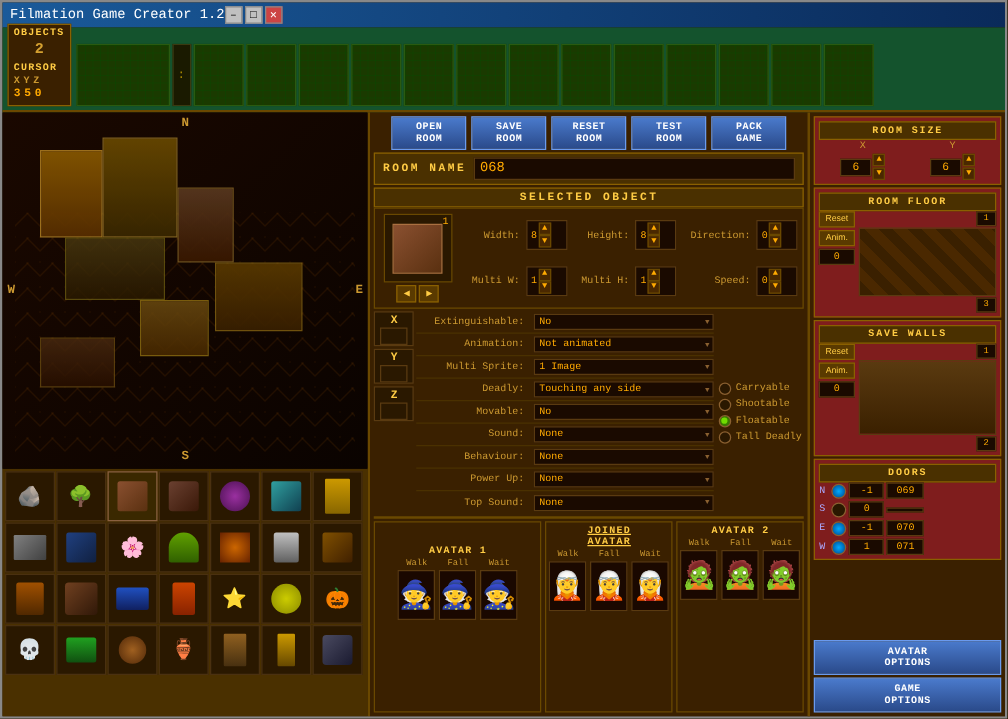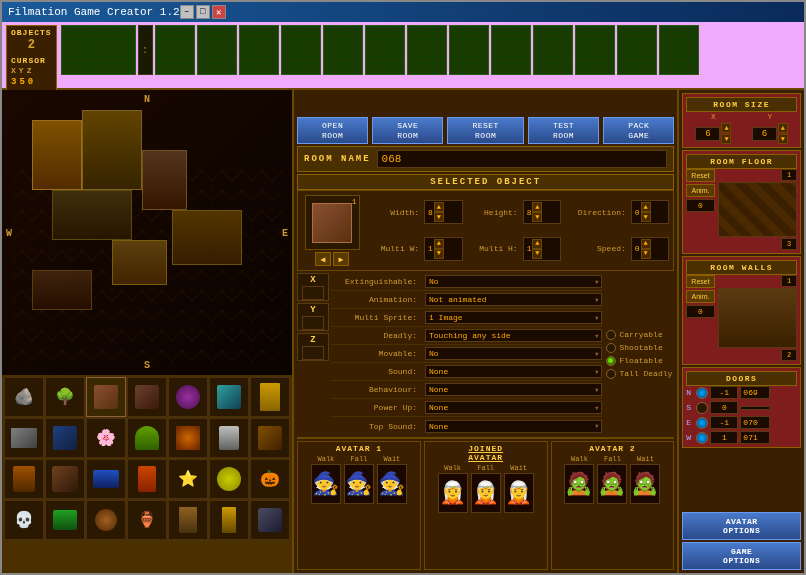--- a/index.html
+++ b/index.html
@@ -45,25 +45,25 @@
       font-size: 9px;
       display: flex;
       align-items: center;
       justify-content: center;
       cursor: pointer;
       color: black;
     }
 
     
     .top-bar {
-      background: #f0abfc;
+      background: #14532d;
       border-bottom: 2px solid #6a4800;
       padding: 3px 4px;
       display: flex;
-      align-items: flex-start;
+      align-items: flex-end;
       gap: 4px;
       height: 68px;
     }
 
     .objects-info {
       background: #3a2000;
       border: 1px solid #8a6000;
       padding: 2px 4px;
       color: #d4a030;
       font-size: 9px;
@@ -84,29 +84,28 @@
       gap: 4px;
       justify-content: center;
     }
 
     .action-btn {
       background: linear-gradient(to bottom, #4a7acc, #2a4a8a);
       border: 1px solid #6a9aee;
       color: #ffffff;
       font-family: 'Courier New', monospace;
       font-size: 8px;
-      font-weight: normal;
-      padding: 3px 24px;
+      font-weight: bold;
+      padding: 3px 0;
       cursor: pointer;
       letter-spacing: 0.5px;
       text-transform: uppercase;
       min-width: 60px;
       text-align: center;
       line-height: 1.2;
-      margin-top: 24px;
     }
 
     
     .room-name-bar {
       display: flex;
       align-items: center;
       gap: 6px;
       background: #4a3000;
       border: 1px solid #8a6000;
       padding: 3px 6px;
@@ -357,21 +356,21 @@
       text-align: center;
       padding: 1px 2px;
     }
 
     .door-room {
       background: #1a0a00;
       border: 1px solid #5a3a10;
       color: #ffaa00;
       font-size: 8px;
       width: 30px;
-      text-align: left;
+      text-align: center;
       padding: 1px 2px;
     }
 
     .avatar-title {
       color: #ffcc44;
       font-size: 8px;
       font-weight: bold;
       letter-spacing: 1px;
       text-align: center;
       margin-bottom: 2px;
@@ -914,21 +913,21 @@
           </div>
           <div class="cb-row">
             <div class="cb-circle"></div>
             <span class="cb-label">Tall Deadly</span>
           </div>
         </div>
       </div>
 
       <div style="display:flex; gap:3px; flex:1; border-top:2px solid #6a4800; padding-top:2px;">
 
-        <div style="flex:1; border:1px solid #6a4800; background:#3a2000; padding:2px;">
+        <div style="flex:1; border:1px solid #6a4800; background:#3a2000; padding:18px;">
           <div class="avatar-title">AVATAR 1</div>
           <div style="display:flex; gap:3px; justify-content:center;">
             <div class="avatar-frame">
               <span class="frame-label">Walk</span>
               <div class="frame-box">
                   <span style="font-size:22px;">🧙</span>
                 </div>
             </div>
             <div class="avatar-frame">
               <span class="frame-label">Fall</span>
@@ -1032,21 +1031,21 @@
             <div class="num-badge" style="font-size:7px;">1</div>
             <div class="room-floor-preview">
               <div class="floor-tile"></div>
             </div>
             <div class="num-badge" style="font-size:7px;">3</div>
           </div>
         </div>
       </div>
 
       <div class="panel-box">
-        <div class="panel-header">ROOM  WALLS</div>
+        <div class="panel-header">SAVE  WALLS</div>
         <div style="display:flex; gap:3px;">
           <div style="display:flex; flex-direction:column; gap:2px;">
             <button class="small-btn">Reset</button>
             <button class="small-btn">Anim.</button>
             <div class="num-badge">0</div>
           </div>
           <div style="flex:1; display:flex; flex-direction:column; align-items:flex-end; gap:1px;">
             <div class="num-badge" style="font-size:7px;">1</div>
             <div class="room-walls-preview">
               <div class="walls-tile"></div>

